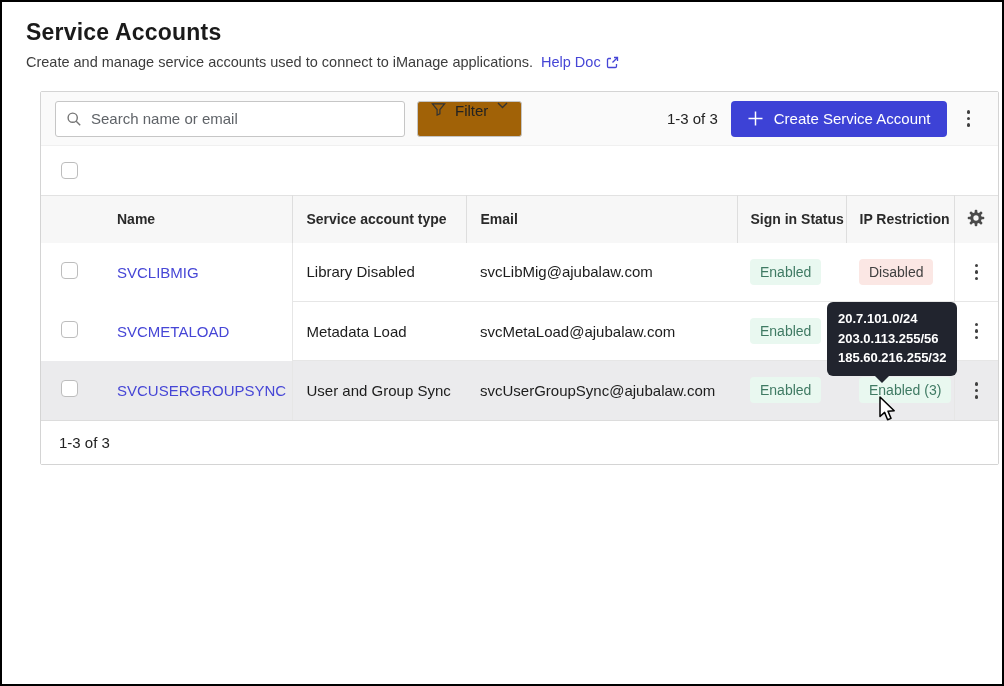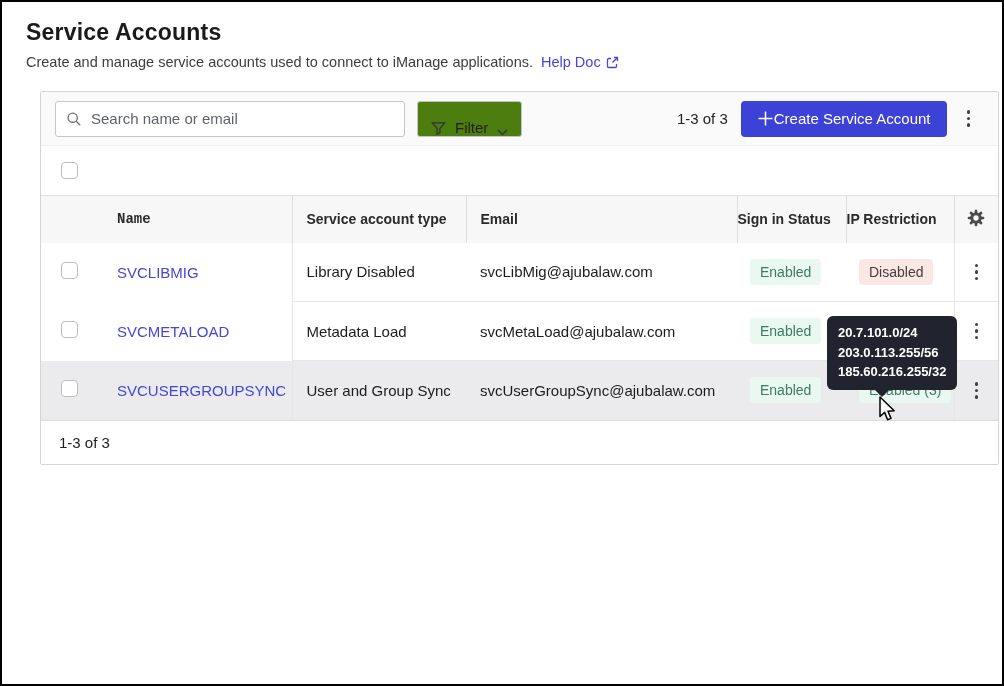--- a/index.html
+++ b/index.html
@@ -26,49 +26,49 @@
   .search-box{
     width:350px; height:36px; background:#fff; border:1px solid #c6c6c6;
     border-radius:3px; display:flex; align-items:center; padding:0 10px; gap:9px;
   }
   .search-box input{
     border:none; outline:none; flex:1; font-size:15px; color:#222; background:transparent;
     font-family:"Liberation Sans", sans-serif;
   }
   .search-box input::placeholder{ color:#5f6368; }
   .filter-btn{
-    margin-left:12px; height:36px; padding:0 13px; background:#4d7c0f;
-    border:1px solid #c4c4c4; border-radius:3px; display:flex; align-items:flex-end;
+    margin-left:12px; height:36px; padding:0 13px; background:#a16207;
+    border:1px solid #c4c4c4; border-radius:3px; display:flex; align-items:flex-start;
     gap:9px; font-size:15px; color:#222; cursor:pointer; font-family:"Liberation Sans", sans-serif;
   }
   .toolbar-right{ margin-left:auto; display:flex; align-items:center; }
   .result-count{ font-size:15px; color:#222; margin-right:13px; }
   .create-btn{
     height:36px; padding:0 16px; background:#3d42d6; color:#fff; border:none;
-    border-radius:4px; font-size:15px; display:flex; align-items:center; 
+    border-radius:4px; font-size:15px; display:flex; align-items:center; gap:10px;
     cursor:pointer; font-family:"Liberation Sans", sans-serif;
   }
   .kebab{ display:flex; flex-direction:column; gap:3px; align-items:center;
     padding:6px 8px; cursor:pointer; margin-left:12px; background:none; border:none;}
   .kebab i{ width:3.5px; height:3.5px; border-radius:50%; background:#3f3f3f; display:block; }
   
   .select-row{ height:49px; display:flex; align-items:center; padding-left:20px; background:#fff; }
   .checkbox{
     width:17px; height:17px; border:1px solid #bdbdbd; border-radius:4px;
     background:#fff; display:inline-block; cursor:pointer;
   }
   
   table{ width:100%; border-collapse:collapse; table-layout:fixed; }
   thead th{
     height:47px; background:#f7f7f7; border-top:1px solid #e2e2e2;
     font-size:14px; font-weight:700; color:#2a2a2a; text-align:left; vertical-align:middle;
   }
-  thead th.c-name{ padding-left:8px; border-right:1px solid #dedede;font-family:Liberation Mono, monospace; }
+  thead th.c-name{ padding-left:8px; border-right:1px solid #dedede; }
   thead th.c-type, thead th.c-email{ padding-left:14px; border-right:1px solid #dedede; }
-  thead th.c-signin, thead th.c-ip{ border-right:1px solid #dedede; }
+  thead th.c-signin, thead th.c-ip{ padding-left:13px; border-right:1px solid #dedede; }
   thead th.c-actions{ text-align:center; }
   tbody td{ height:59px; font-size:15px; color:#1c1c1c; vertical-align:middle; background:#fff; }
   tbody td.c-check{ padding-left:20px; }
   tbody td.c-name{ padding-left:8px; border-right:1px solid #e6e6e6; }
   tbody td.c-type{ padding-left:14px; }
   tbody td.c-email{ padding-left:14px; }
   tbody td.c-signin, tbody td.c-ip{ padding-left:13px; }
   tbody td.c-actions{ border-left:1px solid #e6e6e6; text-align:center; }
   tbody tr:not(:last-child) td.c-type,
   tbody tr:not(:last-child) td.c-email,
@@ -80,21 +80,21 @@
   .badge{ display:inline-block; padding:6px 10px; border-radius:4px; font-size:14px; line-height:1; }
   .badge.success{ background:#e9f8f0; color:#3f7a63; }
   .badge.danger{ background:#fbe7e4; color:#404040; }
   
   .table-footer{
     height:44px; border-top:1px solid #dcdcdc; display:flex; align-items:center;
     padding-left:18px; font-size:15px; color:#222; background:#fff;
   }
   
   .ip-tooltip{
-    position:absolute; left:825px; top:314px; z-index:20;
+    position:absolute; left:825px; top:300px; z-index:20;
     background:#21242e; color:#fff; border-radius:6px;
     padding:7px 11px 8px 11px; font-size:13px; font-weight:700; line-height:19.5px;
     white-space:nowrap;
   }
   .ip-tooltip::after{
     content:""; position:absolute; left:48px; bottom:-7px;
     border-left:7px solid transparent; border-right:7px solid transparent;
     border-top:7px solid #21242e;
   }
   

